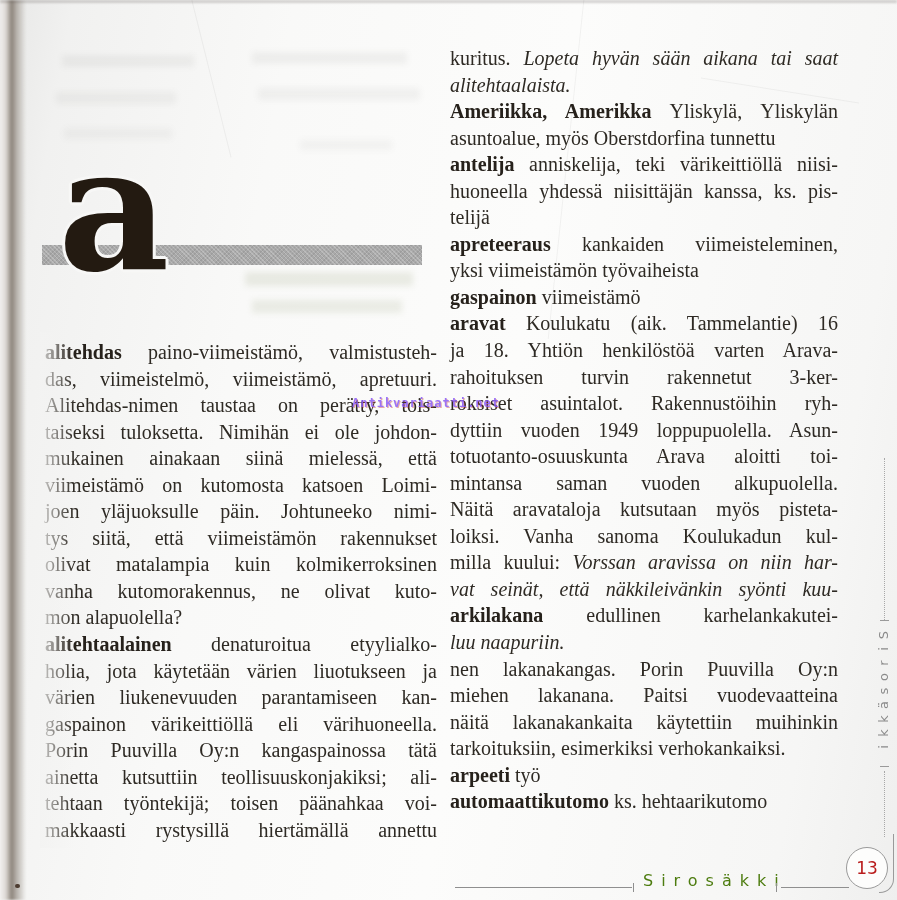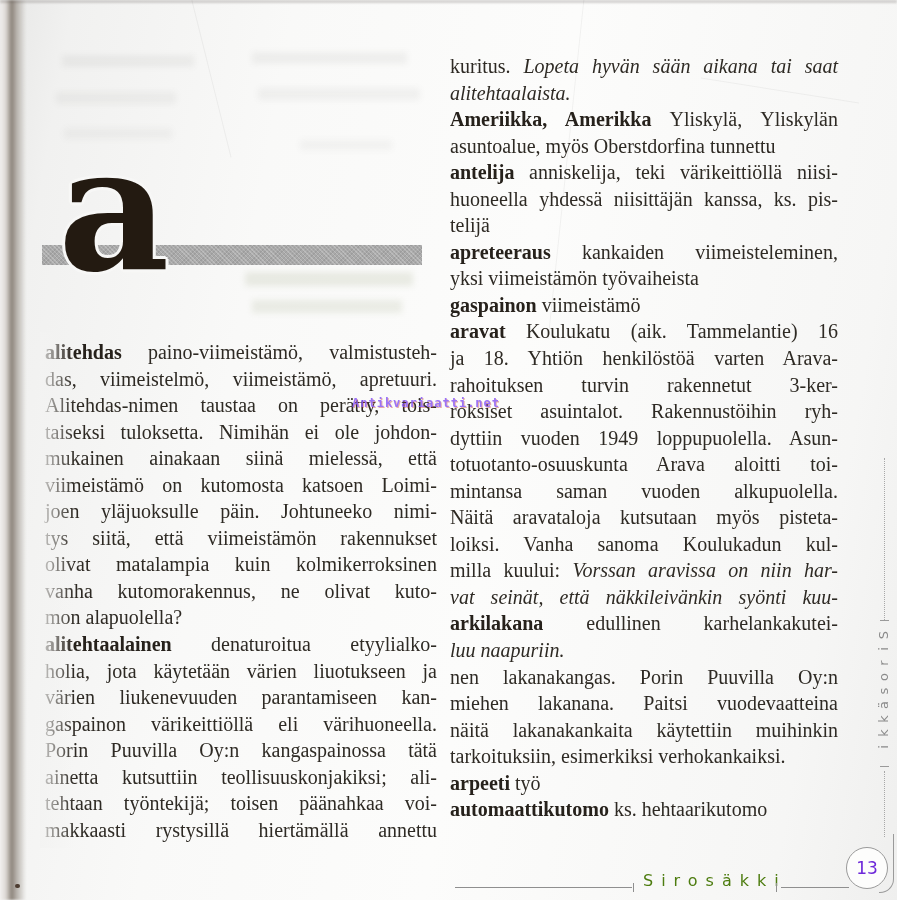--- a/index.html
+++ b/index.html
@@ -32,21 +32,21 @@
   .section-bar{position:absolute;left:42px;top:245px;width:380px;height:20px;z-index:2;background:#a9a9a9;
     background-image:repeating-linear-gradient(45deg,rgba(255,255,255,.22) 0 1px,transparent 1px 3px),
                      repeating-linear-gradient(-45deg,rgba(120,120,120,.25) 0 1px,transparent 1px 3px);}
   .section-letter{position:absolute;left:58px;top:122px;z-index:3;
     font-family:"DejaVu Serif",serif;font-weight:bold;font-size:172px;line-height:175px;color:#231a11;
     text-shadow:3px 0 0 #f7f7f6,-3px 0 0 #f7f7f6,0 3px 0 #f7f7f6,0 -3px 0 #f7f7f6,
                 2px 2px 0 #f7f7f6,-2px 2px 0 #f7f7f6,2px -2px 0 #f7f7f6,-2px -2px 0 #f7f7f6;}
   
   .col{position:absolute;z-index:4;color:#2e2a24;font-size:20px;line-height:26.55px;width:392px;}
   .col-left{left:45px;top:339px;}
-  .col-right{left:450px;top:53px;width:388px;}
+  .col-right{left:450px;top:45px;width:388px;}
   .tline{text-align:justify;text-align-last:justify;white-space:normal;height:26.55px;overflow:visible;}
   .tline.tend{text-align-last:left;}
   .s-b{font-weight:bold;color:#26211b;}
   .s-i{font-style:italic;}
   .fade-left{position:absolute;left:40px;top:332px;width:34px;height:516px;z-index:5;pointer-events:none;
     background:linear-gradient(90deg,rgba(243,243,242,.85),rgba(243,243,242,0));}
   
   .watermark{position:absolute;left:352px;top:396px;z-index:6;font-family:"DejaVu Sans Mono",monospace;
     font-size:12px;font-weight:bold;letter-spacing:1px;color:#8b5cf6;opacity:.85;text-shadow:1px 1px 0 rgba(192,48,40,.45);}
   
@@ -61,21 +61,21 @@
   .footer-line1{position:absolute;left:455px;top:887px;width:177px;height:1px;background:#8f8f8f;z-index:4;}
   .footer-tick{position:absolute;top:883px;width:1px;height:9px;background:#8f8f8f;z-index:4;}
   .footer-tick.f1{left:633px;} .footer-tick.f2{left:776px;}
   .footer-title{position:absolute;left:643px;top:871px;width:132px;text-align:center;z-index:4;
     font-family:"DejaVu Sans",sans-serif;font-size:16px;letter-spacing:8px;color:#4d7c0f;}
   .footer-line2{position:absolute;left:781px;top:887px;width:68px;height:1px;background:#8f8f8f;z-index:4;}
   .corner-rule{position:absolute;right:3px;bottom:7px;width:14px;height:58px;z-index:4;
     border-right:1px solid #9a9a9a;border-bottom:1px solid #9a9a9a;border-bottom-right-radius:14px;}
   .page-badge{position:absolute;left:846px;top:847px;width:40px;height:40px;border:1px solid #9a9a9a;border-radius:50%;
     background:#fdfdfc;z-index:5;display:flex;align-items:center;justify-content:center;
-    font-family:"DejaVu Sans",sans-serif;font-size:17px;color:#6d28d9;}
+    font-family:"DejaVu Sans",sans-serif;font-size:17px;color:#b91c1c;}
 </style>
 </head>
 <body>
 
 <div class="spine"></div>
 <div class="top-edge"></div>
 <div class="ghost g1"></div>
 <div class="ghost g2"></div>
 <div class="ghost g3"></div>
 <div class="ghost g4"></div>

